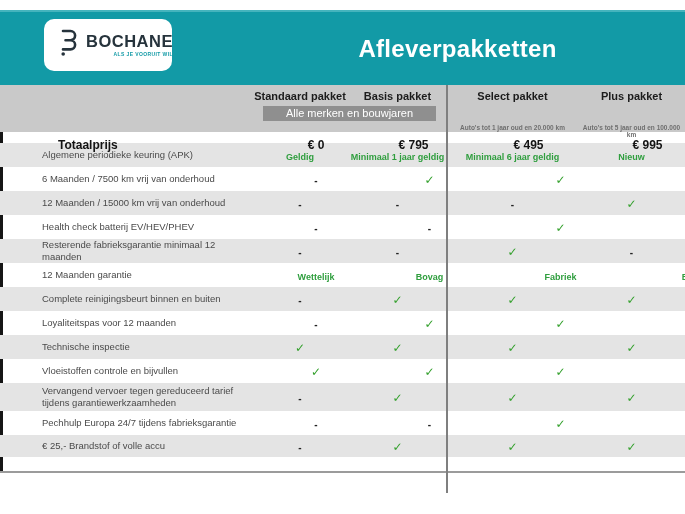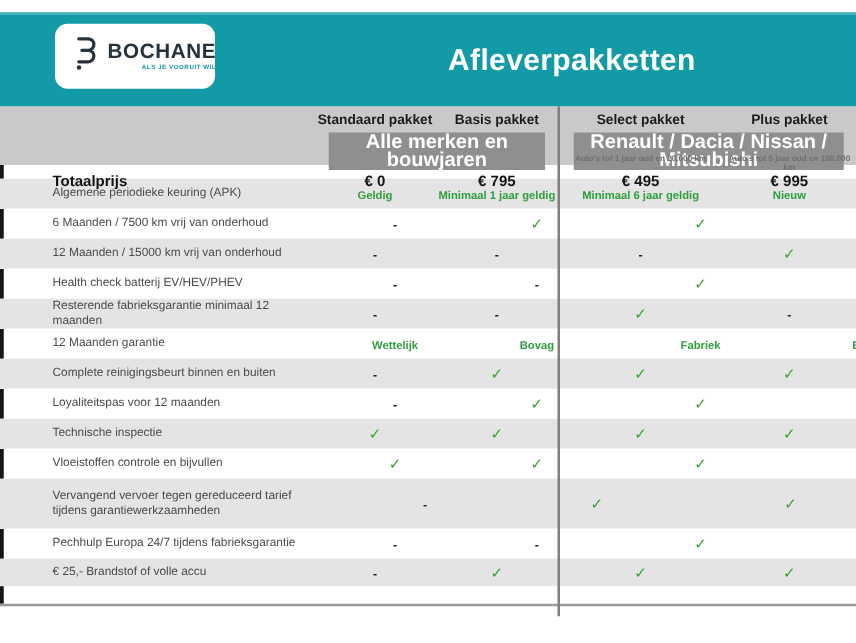--- a/index.html
+++ b/index.html
@@ -20,37 +20,37 @@
   .title-wrap { position:absolute; left:230px; right:0; top:0; bottom:0; display:flex; align-items:center; justify-content:center; }
   .page-title { color:#ffffff; font-size:24px; font-weight:bold; letter-spacing:0.3px; }
 
   
   .grid { display:grid; grid-template-columns:252px 96px 99px 131px 107px; }
 
   
   .head-block { background:#c9c9c9; height:47px; padding-top:5px; }
   .pkg-name { text-align:center; font-size:11px; font-weight:bold; color:#1c1c1c; line-height:13px; }
   .banners { margin-top:3px; height:15px; }
-  .banner { background:#8f8f8f; color:#ffffff; font-size:16px; font-weight:bold; text-align:center; line-height:15px; }
+  .banner { background:#8f8f8f; color:#ffffff; font-size:11px; font-weight:normal; text-align:center; line-height:15px; }
   .banner-left { grid-column:2 / 4; margin:0 11px; }
   .banner-right { grid-column:4 / 6; margin:0 10px 0 12px; }
   .subnotes { height:13px; padding-top:3px; }
   .subnote { text-align:center; font-size:6.5px; font-weight:bold; color:#6f6f6f; }
   .subnote.c4 { grid-column:4; }
   .subnote.c5 { grid-column:5; }
-  .total-row { align-items:center; height:21px; }
+  .total-row { align-items:center; height:21px;padding-left:16px; }
   .total-label { padding-left:42px; font-size:12px; font-weight:bold; color:#141414; }
   .price { text-align:center; font-size:12px; font-weight:bold; color:#141414; }
 
   
   .gap { height:11px; background:#ffffff; }
   .frow { align-items:center; height:24px; }
   .frow.gray { background:#e4e4e4; }
   .frow.white { background:#ffffff; }
-  .frow.tall { height:40px;gap:40px; }
+  .frow.tall { height:28px; }
   .frow.short { height:22px; }
   .edge { box-shadow:inset 3px 0 0 #151515;gap:16px; }
   .flabel { padding-left:42px; font-size:9.5px; color:#4a4a4a; line-height:1.25; }
   .fcell { text-align:center; }
   .check { color:#33a02c; font-size:12px; line-height:1; }
   .dash { color:#222222; font-size:10px; font-weight:bold; line-height:1; }
   .gtext { color:#2f9e3e; font-size:9px; font-weight:bold; }
 
   .tail-gap { height:14px; background:#ffffff; }
   .bottom-line { height:2px; background:#9b9b9b; }
@@ -85,21 +85,20 @@
   <div class="head-block">
     <div class="grid" id="pkg-names">
         <div class=""></div>
         <div class="pkg-name">Standaard pakket</div>
         <div class="pkg-name">Basis pakket</div>
         <div class="pkg-name">Select pakket</div>
         <div class="pkg-name">Plus pakket</div>
       </div>
     <div class="grid banners">
       <div class="banner banner-left">Alle merken en bouwjaren</div>
-      <div class="banner banner-right">Renault / Dacia / Nissan / Mitsubishi</div>
     </div>
     <div class="grid subnotes">
       <div class="subnote c4">Auto's tot 1 jaar oud en 20.000 km</div>
       <div class="subnote c5">Auto's tot 5 jaar oud en 100.000 km</div>
     </div>
     <div class="grid total-row">
       <div class="total-label">Totaalprijs</div>
     <div class="price">€ 0</div>
         <div class="price">€ 795</div>
         <div class="price">€ 495</div>

